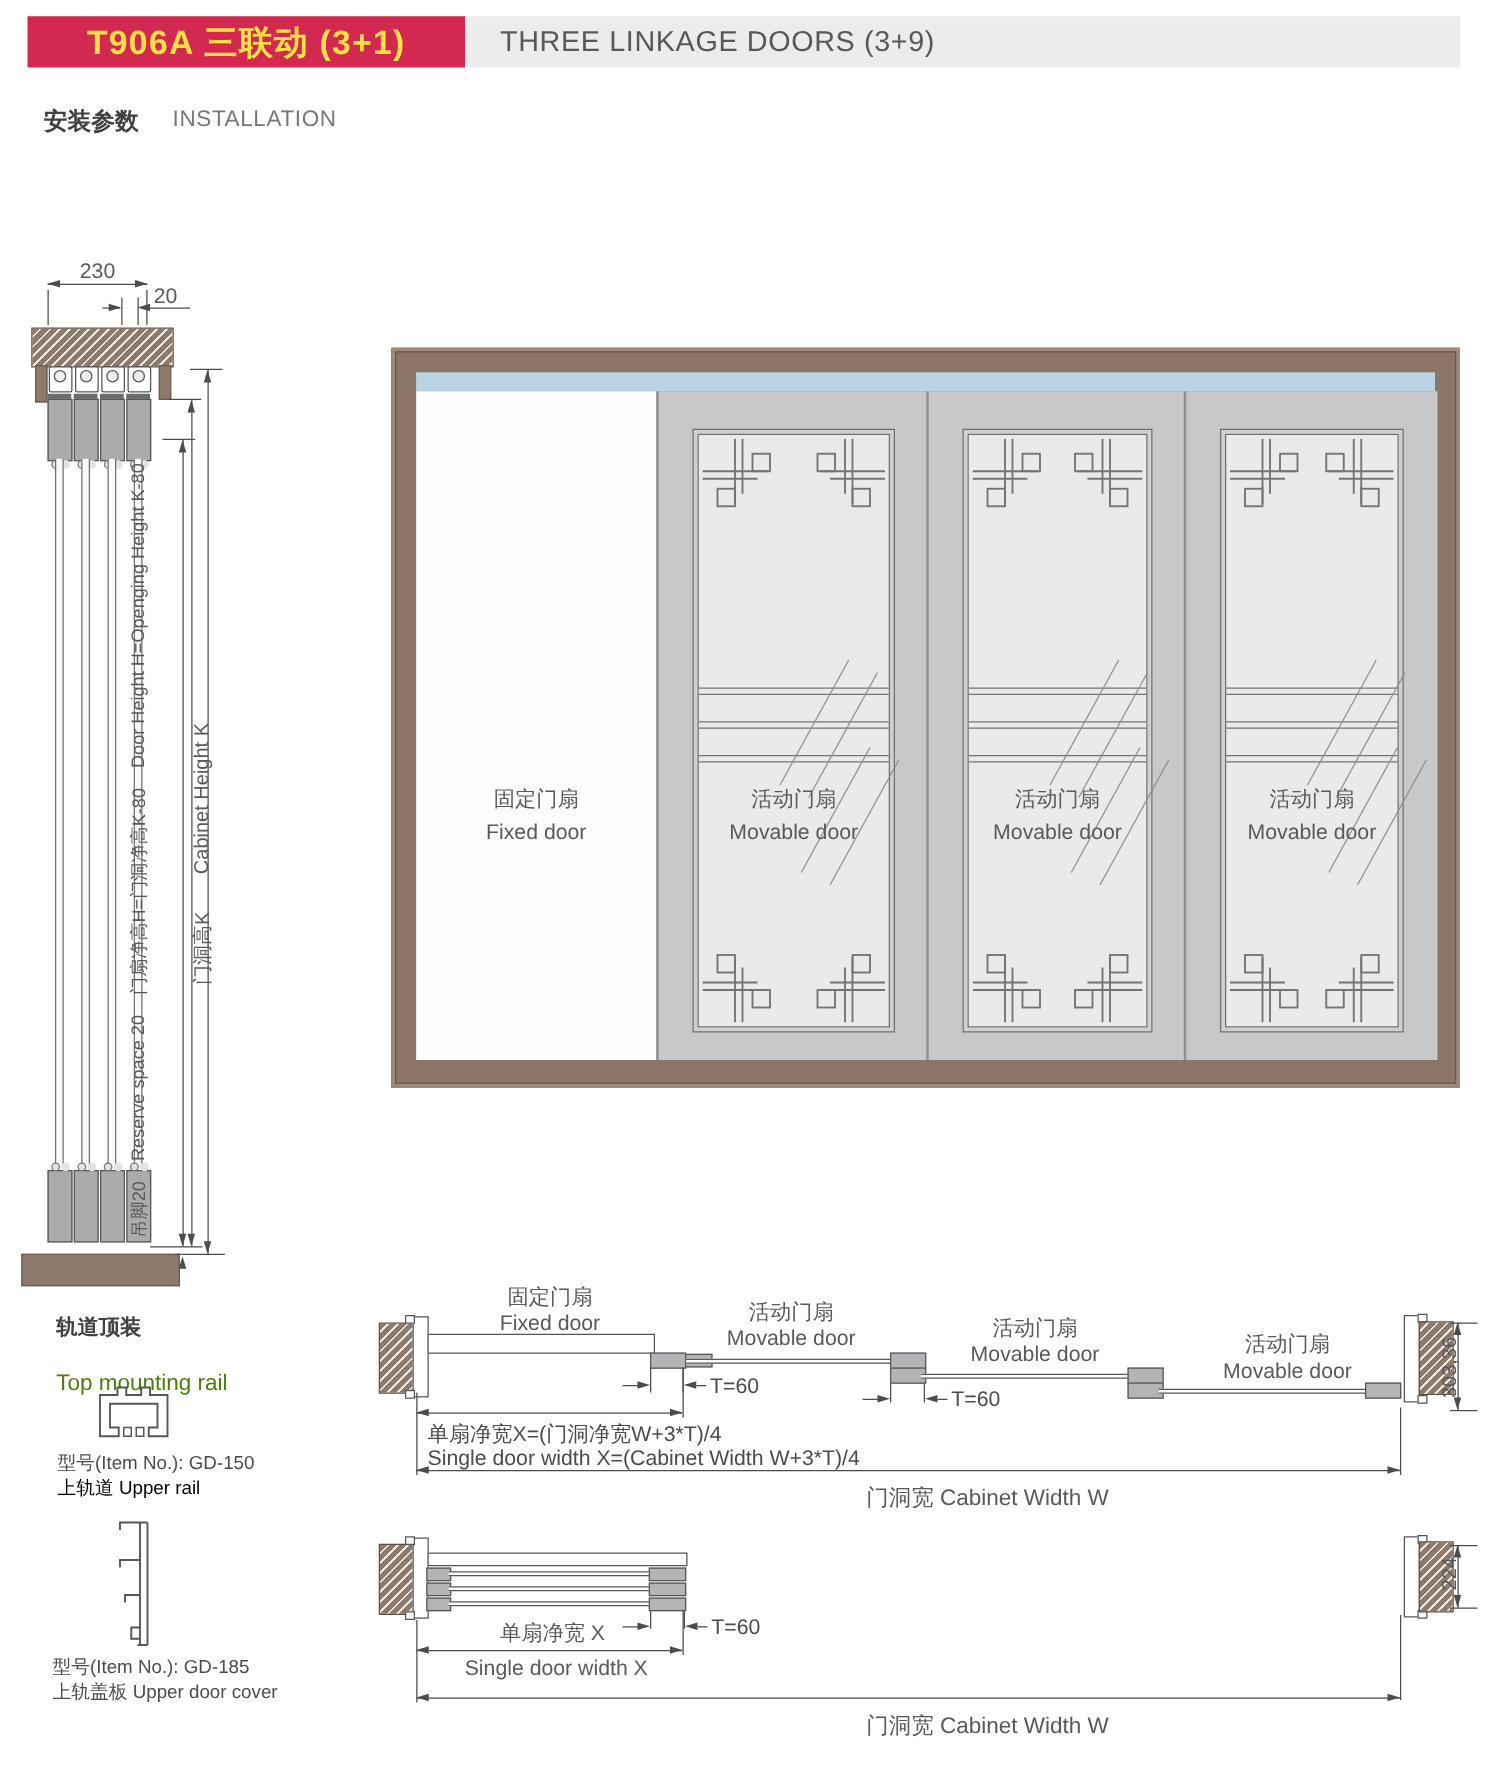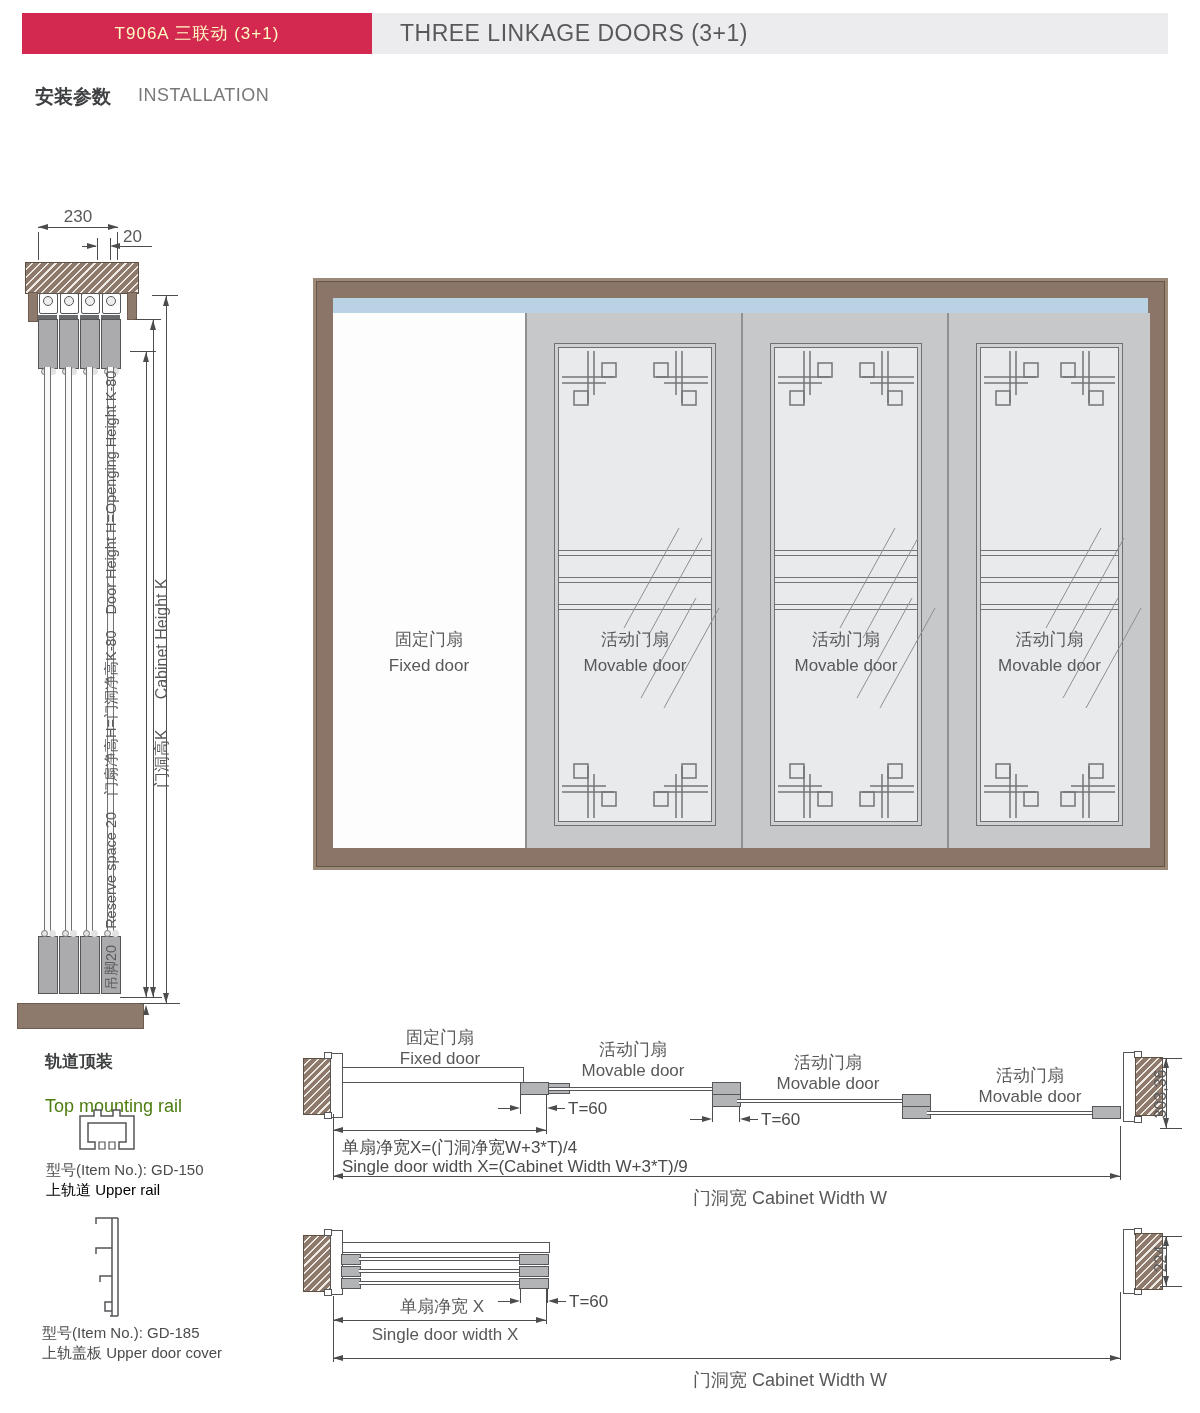--- a/index.html
+++ b/index.html
@@ -22,21 +22,21 @@
   .pbar{position:absolute;background:#fff;border:1px solid #55565a;}
   .pbar::before,.pbar::after{content:"";position:absolute;width:6px;height:5px;background:#fff;border:1px solid #55565a;left:-7px;}
   .pbar::before{top:-2px;} .pbar::after{bottom:-2px;}
   .pbar.flip::before,.pbar.flip::after{left:auto;right:-7px;}
   .dimtext{position:absolute;font-size:17px;color:#4a4b4d;white-space:nowrap;}
   .ctext{position:absolute;text-align:center;font-size:17px;color:#58595b;white-space:nowrap;}
   .rot{position:absolute;display:flex;align-items:center;transform:rotate(-90deg);transform-origin:0 100%;white-space:nowrap;color:#58595b;}
   
   #red-box{position:absolute;left:22px;top:13px;width:350px;height:41px;background:#d3284f;
            display:flex;align-items:center;justify-content:center;}
-  #red-box span{color:#fef9c3;font-size:17px;font-weight:normal;letter-spacing:1px;}
+  #red-box span{color:#fde047;font-size:27px;font-weight:bold;letter-spacing:1px;}
   #hdr-gray{position:absolute;left:372px;top:13px;width:796px;height:41px;background:#ececee;
             display:flex;align-items:center;}
   #hdr-gray span{color:#57585a;font-size:23px;margin-left:28px;letter-spacing:.5px;}
   
   .hanger{position:absolute;top:293px;width:17px;height:19px;border:1px solid #55565a;background:#fff;border-radius:2px;}
   .hanger::before{content:"";position:absolute;left:3px;top:2px;width:8px;height:8px;border:1px solid #55565a;border-radius:50%;background:#eee;}
   .hanger::after{content:"";position:absolute;left:-2px;bottom:-7px;width:19px;height:5px;background:#6a6b6d;}
   .tblock{position:absolute;top:319px;width:18px;height:48px;background:#ababad;border:1px solid #55565a;}
   .tblock::after{content:"";position:absolute;left:2px;bottom:-7px;width:5px;height:5px;border-radius:50%;background:#e3e3e3;border:1px solid #77787a;box-shadow:8px 0 0 0 #e3e3e3;}
   .bblock{position:absolute;top:936px;width:18px;height:56px;background:#ababad;border:1px solid #55565a;}
@@ -82,21 +82,21 @@
     </g>
   </defs>
 </svg>
 
 <div id="page">
 
   <div id="red-box">
     <span>T906A 三联动 (3+1)</span>
   </div>
   <div id="hdr-gray">
-    <span>THREE LINKAGE DOORS (3+1)</span>
+    <span>THREE LINKAGE DOORS (3+9)</span>
   </div>
   <div class="abs" style="left:35px;top:84px;font-size:19px;font-weight:bold;color:#3f4042;">安装参数</div>
   <div class="abs" style="left:138px;top:85px;font-size:18px;color:#77787a;letter-spacing:.5px;">INSTALLATION</div>
 
   <div>
 
     <div class="ctext" style="left:38px;top:207px;width:80px;">230</div>
     <div class="hl" style="left:38px;top:227px;width:80px;"></div>
     <div class="ar left" style="left:38px;top:224px;"></div>
     <div class="ar right" style="left:108px;top:224px;"></div>
@@ -323,21 +323,21 @@
     <div class="ar left" style="left:740px;top:1116px;"></div>
     <div class="hl" style="left:750px;top:1119px;width:8px;"></div>
     <div class="dimtext" style="left:761px;top:1110px;">T=60</div>
 
     <div class="vl" style="left:333px;top:1114px;height:66px;"></div>
     <div class="vl" style="left:546px;top:1094px;height:40px;"></div>
     <div class="hl" style="left:333px;top:1130px;width:213px;"></div>
     <div class="ar left" style="left:333px;top:1127px;"></div>
     <div class="ar right" style="left:536px;top:1127px;"></div>
     <div class="dimtext" style="left:342px;top:1136px;">单扇净宽X=(门洞净宽W+3*T)/4</div>
-    <div class="dimtext" style="left:342px;top:1157px;">Single door width X=(Cabinet Width W+3*T)/9</div>
+    <div class="dimtext" style="left:342px;top:1157px;">Single door width X=(Cabinet Width W+3*T)/4</div>
 
     <div class="vl" style="left:1120px;top:1126px;height:54px;"></div>
     <div class="hl" style="left:333px;top:1176px;width:787px;"></div>
     <div class="ar left" style="left:333px;top:1173px;"></div>
     <div class="ar right" style="left:1110px;top:1173px;"></div>
     <div class="ctext" style="left:620px;top:1186px;width:340px;font-size:18px;">门洞宽 Cabinet Width  W</div>
 
     <div class="hl" style="left:1160px;top:1058px;width:22px;"></div>
     <div class="hl" style="left:1160px;top:1128px;width:22px;"></div>
     <div class="vl" style="left:1166px;top:1058px;height:70px;"></div>

